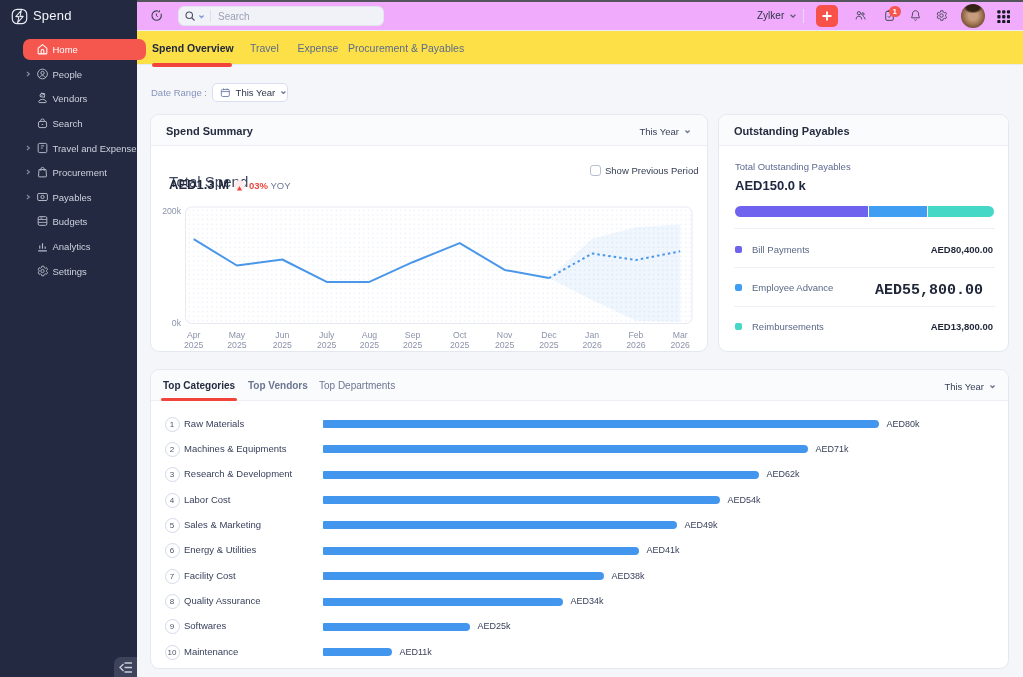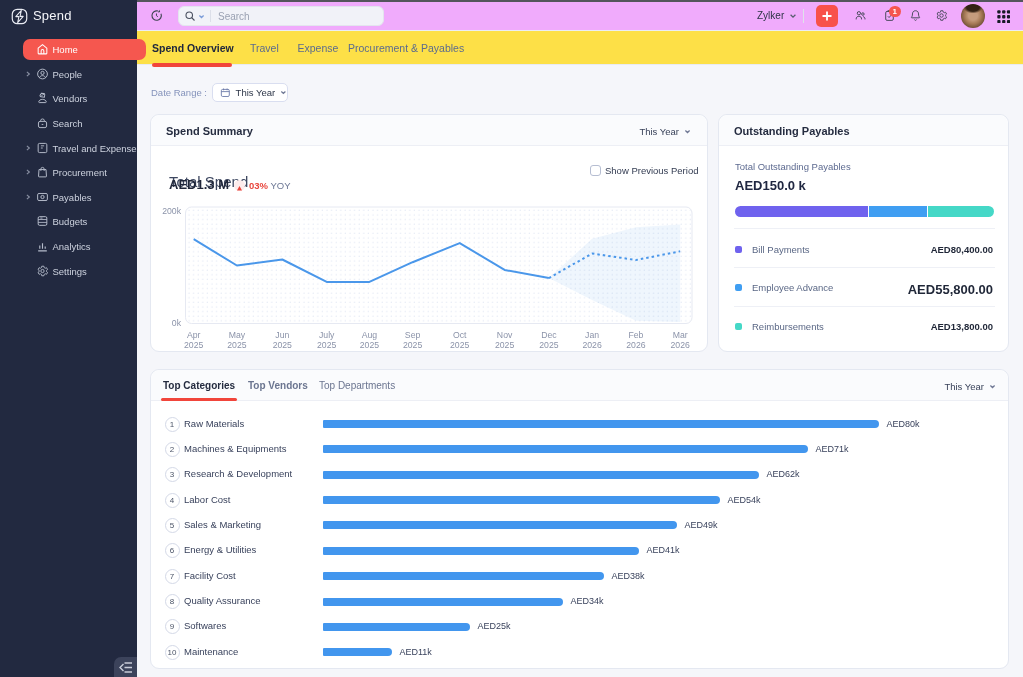--- a/index.html
+++ b/index.html
@@ -318,21 +318,21 @@
       <div style="width:1px; background:#fff;"></div>
       <div style="flex:1; background:#45d8c7;"></div>
     </div>
     <div style="position:absolute; left:15px; top:113px; width:261px; height:1px; background:#eef0f6;"></div>
     <div style="position:absolute; left:16px; top:131px; width:7px; height:7px; border-radius:2px; background:#6f62ee;"></div>
     <div style="position:absolute; left:33px; top:129px; font-size:9.5px; color:#5a6785;">Bill Payments</div>
     <div style="position:absolute; right:15px; top:129px; font-size:9.5px; font-weight:700; color:#1f2637;">AED80,400.00</div>
     <div style="position:absolute; left:15px; top:152px; width:261px; height:1px; background:#eef0f6;"></div>
     <div style="position:absolute; left:16px; top:169px; width:7px; height:7px; border-radius:2px; background:#3f9ef2;"></div>
     <div style="position:absolute; left:33px; top:167px; font-size:9.5px; color:#5a6785;">Employee Advance</div>
-    <div style="position:absolute; right:15px; top:167px; font-size:13px; font-weight:700; color:#1f2637;">AED55,800.00</div>
+    <div style="position:absolute; right:25px; top:167px; font-size:15px; font-weight:700; color:#1f2637;font-family:Liberation Mono, monospace;">AED55,800.00</div>
     <div style="position:absolute; left:15px; top:191px; width:261px; height:1px; background:#eef0f6;"></div>
     <div style="position:absolute; left:16px; top:208px; width:7px; height:7px; border-radius:2px; background:#45d8c7;"></div>
     <div style="position:absolute; left:33px; top:206px; font-size:9.5px; color:#5a6785;">Reimbursements</div>
     <div style="position:absolute; right:15px; top:206px; font-size:9.5px; font-weight:700; color:#1f2637;">AED13,800.00</div>
   </div>
 
   <div class="card" style="left:13px; top:304px; width:859px; height:300px;">
     <div class="cardhead">
       <div style="position:absolute; left:12px; top:10px; font-size:10px; font-weight:700; color:#242b3f;">Top Categories</div>
       <div style="position:absolute; left:10px; top:28px; width:76px; height:3px; background:#f1453b; border-radius:2px;"></div>

